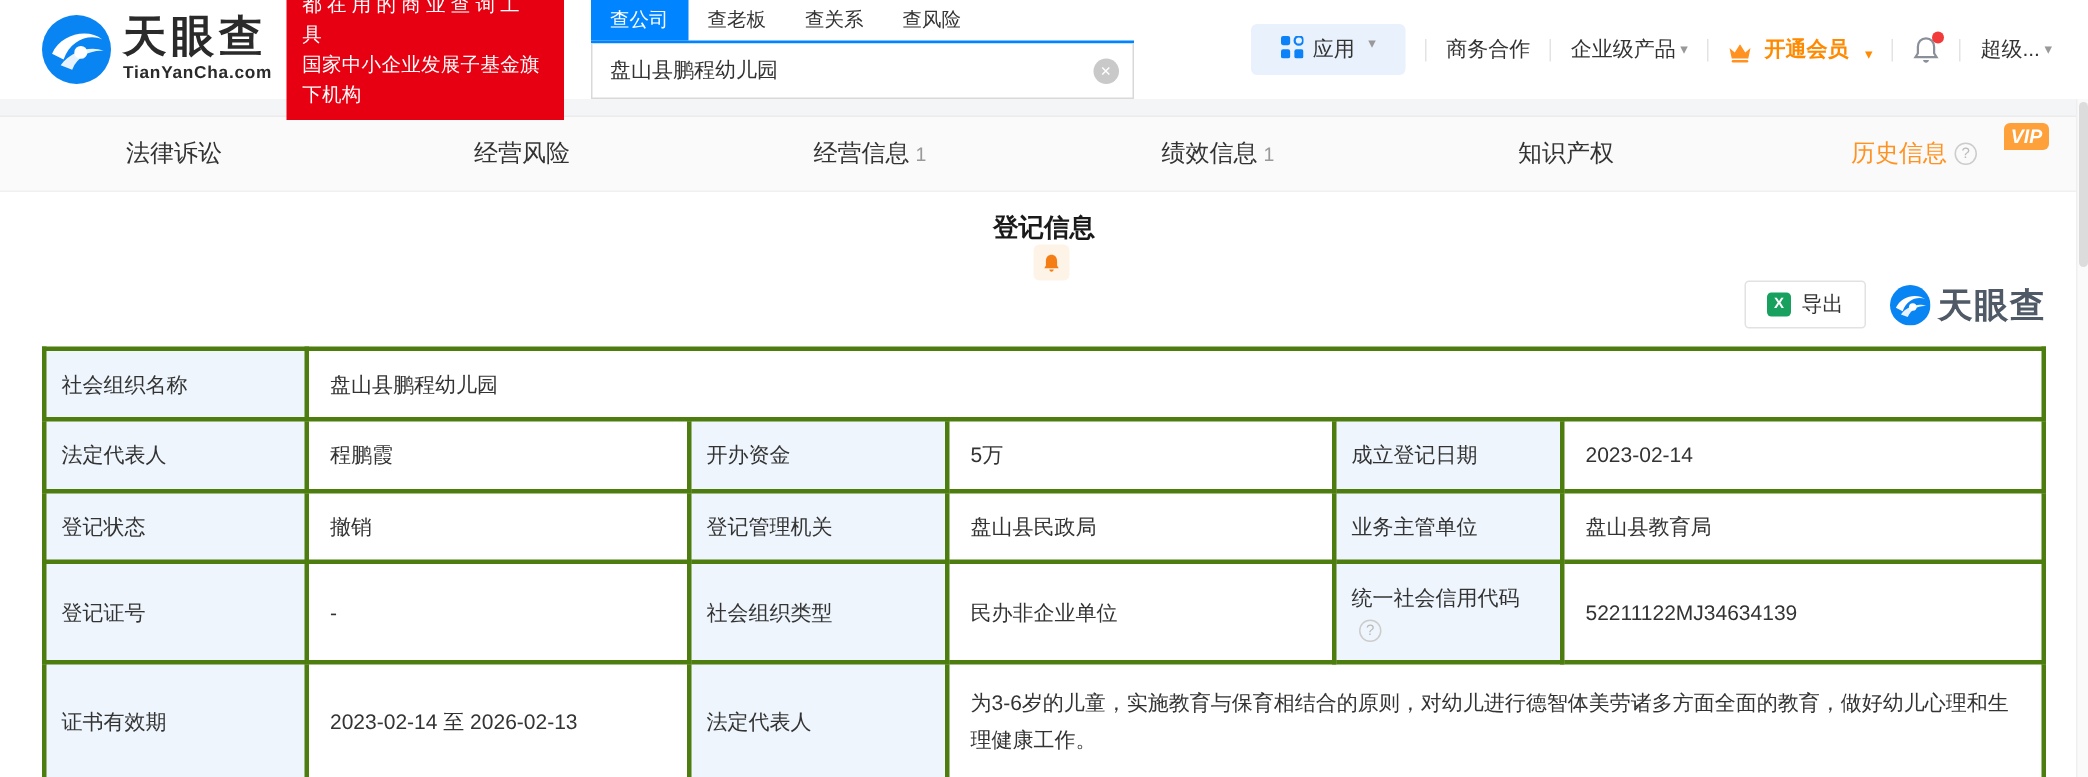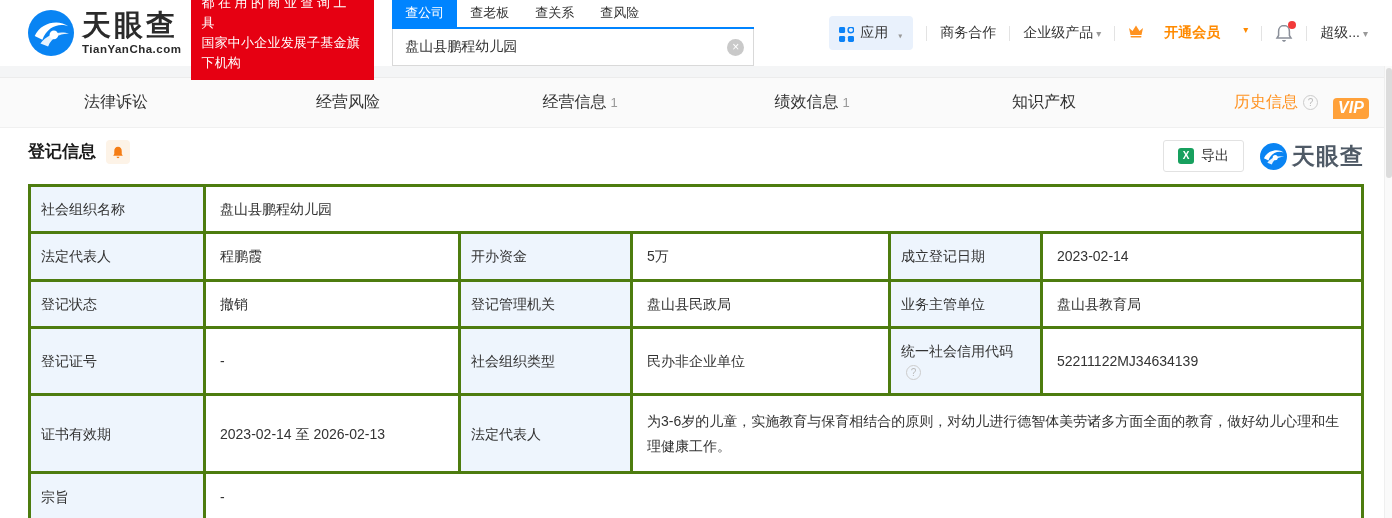--- a/index.html
+++ b/index.html
@@ -22,42 +22,42 @@
   .search-tab { font-size: 13px; padding: 4px 13px 5px; cursor: pointer; color: #333; }
   .search-tab.active { background: #0084ff; color: #fff; }
   .search-row { display: flex; }
   .search-box { position: relative; width: 362px; }
   .search-input { width: 100%; height: 37px; border: 1px solid #d9d9d9; border-top: none; padding: 0 32px 0 12px; font-size: 14px; color: #333; outline: none; font-family: inherit; }
   .clear-btn { position: absolute; right: 10px; top: 10px; width: 17px; height: 17px; border-radius: 50%; background: #c9c9c9; color: #fff; font-size: 12px; line-height: 17px; text-align: center; cursor: pointer; }
   .search-btn { width: 80px; height: 37px; background: #0084ff; color: #fff; border: none; font-size: 15px; cursor: pointer; font-family: inherit; }
 
   .header-right { margin-left: auto; display: flex; align-items: center; gap: 13px; font-size: 14px; white-space: nowrap; }
   .hdivider { width: 1px; height: 15px; background: #e3e3e3; }
-  .apps-chip { display: flex; align-items: flex-end; gap: 6px; background: #e9f1fc; border-radius: 4px; padding: 8px 10px; cursor: pointer; font-family: Liberation Mono, monospace; }
+  .apps-chip { display: flex; align-items: flex-start; gap: 6px; background: #e9f1fc; border-radius: 4px; padding: 8px 20px; cursor: pointer; }
   .caret { font-size: 10px; color: #999; margin-left: 3px; }
   .hlink { display: flex; align-items: center; cursor: pointer; }
-  .vip-link { color: #ff8a00; font-weight: bold; display: flex; align-items: flex-start; gap: 20px; cursor: pointer; }
+  .vip-link { color: #ff8a00; font-weight: bold; display: flex; align-items: flex-end; gap: 8px; cursor: pointer; }
   .vip-link .caret { color: #ff8a00; }
   .bell-wrap { position: relative; cursor: pointer; }
   .bell-dot { position: absolute; top: -3px; right: -3px; width: 8px; height: 8px; border-radius: 50%; background: #f23a3a; }
 
   
   .gray-strip { height: 12px; background: #f4f5f6; border-bottom: 1px solid #ececec; }
 
   
   .nav-tabs { height: 50px; display: flex; background: #fafafa; border-bottom: 1px solid #f0f0f0; }
   .nav-tab { flex: 1; display: flex; align-items: center; justify-content: center; font-size: 16px; color: #333; cursor: pointer; position: relative; }
   .nav-tab.active { background: #fff; color: #0084ff; font-weight: bold; border-left: 1px solid #f0f0f0; border-right: 1px solid #f0f0f0; border-bottom: 1px solid #fff; }
   .nav-count { font-size: 13px; color: #999; margin-left: 4px; }
   .nav-tab.history { color: #ff9220; }
-  .vip-badge { position: absolute; top: 20px; margin-left: 150px; background: #ffa13a; color: #fff; font-size: 16px; font-weight: bold; padding: 1px 5px 2px; border-radius: 4px 4px 4px 0; font-style: italic; }
+  .vip-badge { position: absolute; top: 4px; margin-left: 150px; background: #ffa13a; color: #fff; font-size: 13px; font-weight: bold; padding: 1px 5px 2px; border-radius: 4px 4px 4px 0; font-style: italic; }
   .q-icon { display: inline-block; width: 15px; height: 15px; border: 1px solid #ccc; border-radius: 50%; color: #bbb; font-size: 10px; line-height: 14px; text-align: center; margin-left: 5px; font-weight: normal; font-style: normal; }
 
   
-  .section-bar { display: flex; padding: 12px 28px 10px; }
+  .section-bar { display: flex; align-items: center; padding: 12px 28px 10px; flex-direction: column; }
   .section-title { font-size: 17px; font-weight: bold; color: #1a1a1a; }
   .bell-chip { width: 24px; height: 24px; background: #fdf3e7; border-radius: 4px; margin-left: 10px; display: flex; align-items: center; justify-content: center; cursor: pointer; }
   .section-right { margin-left: auto; display: flex; align-items: center; gap: 16px; }
   .export-btn { display: flex; align-items: center; gap: 7px; border: 1px solid #e2e2e2; border-radius: 3px; background: #fff; padding: 6px 14px; font-size: 14px; color: #333; cursor: pointer; font-family: inherit; }
   .excel-icon { width: 16px; height: 16px; background: #17a05e; border-radius: 3px; color: #fff; font-size: 10px; font-weight: bold; line-height: 16px; text-align: center; }
   .watermark { display: flex; align-items: center; gap: 5px; }
   .watermark-text { font-size: 23px; font-weight: bold; color: #4f5a66; letter-spacing: 1px; }
 
   
   .reg-table { width: 1336px; margin: 2px 28px 0; border-collapse: collapse; font-size: 14px; table-layout: fixed; }

